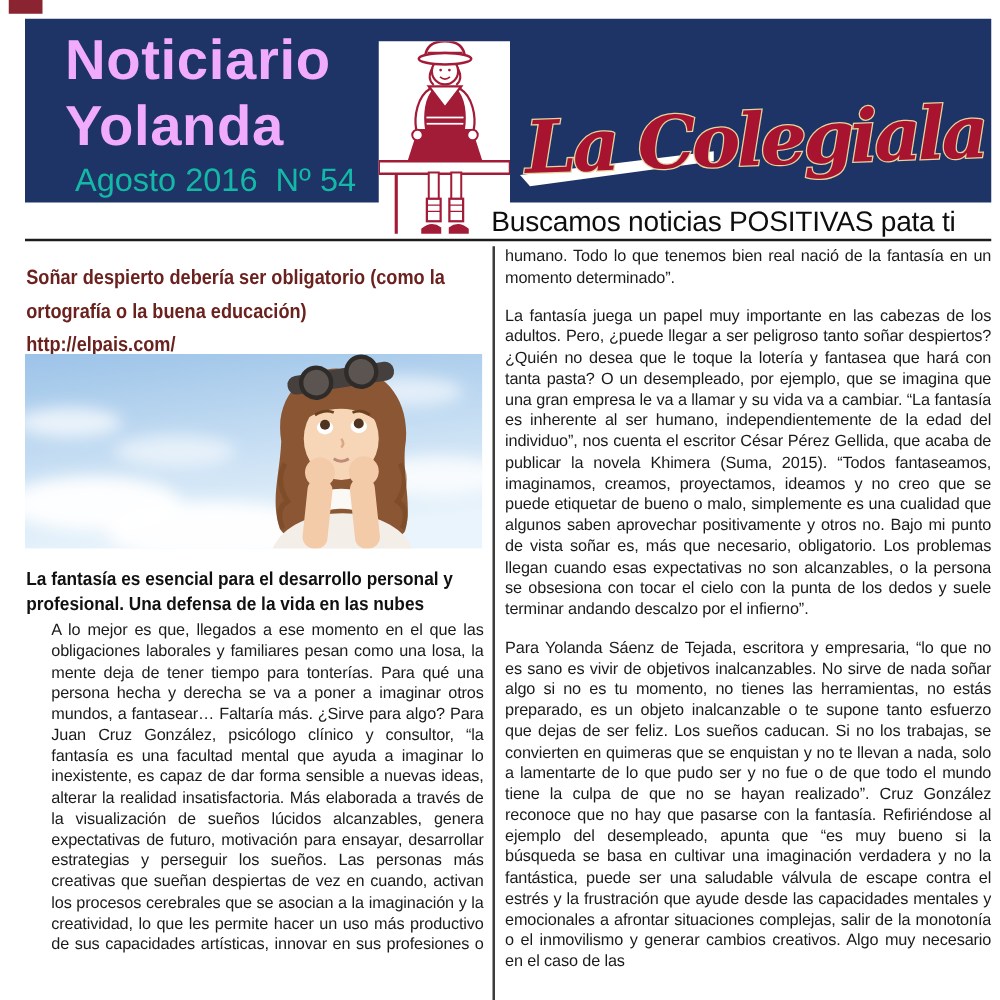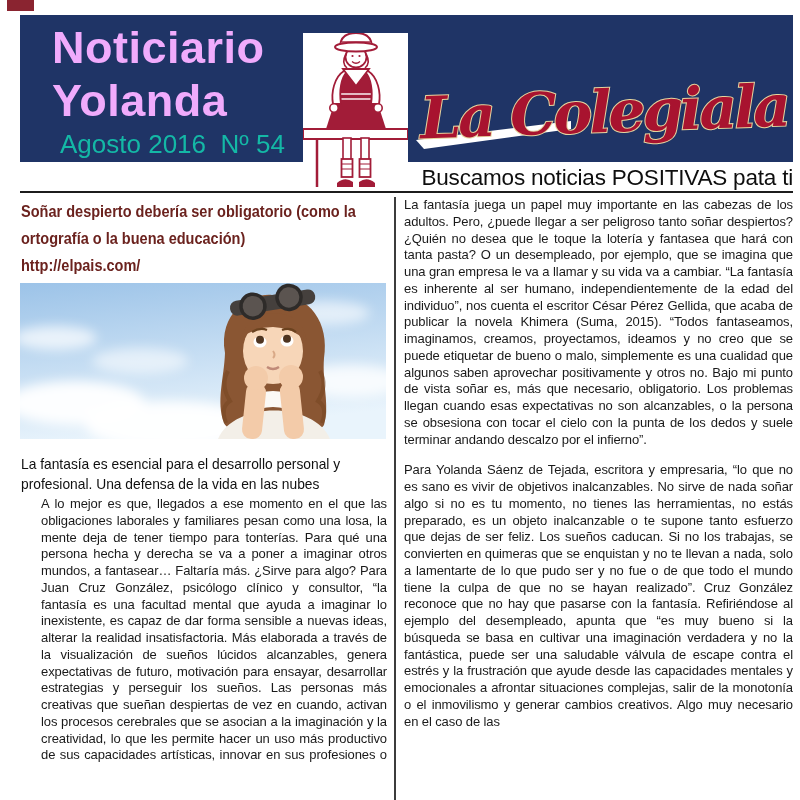--- a/index.html
+++ b/index.html
@@ -11,32 +11,32 @@
   .masthead{position:absolute;left:20px;top:15px;width:773px;height:147px;background:#1f3466;}
   .mast-title{position:absolute;left:32px;top:6px;color:#f0abfc;font-size:45px;font-weight:600;
               line-height:53px;letter-spacing:0.5px;}
   .mast-issue{position:absolute;left:40px;top:114px;color:#14b8a6;font-size:26px;line-height:30px;}
 
   .mascot-panel{position:absolute;left:303px;top:33px;width:105px;height:159px;background:#ffffff;}
 
   .logo-box{position:absolute;left:416px;top:66px;width:377px;height:94px;}
 
   .tagline{position:absolute;left:393px;top:163px;width:400px;height:29px;line-height:29px;
-           font-size:22.5px;color:#0e0e0e;text-align:right;letter-spacing:-0.2px;white-space:nowrap;}
+           font-size:22.5px;color:#0e0e0e;text-align:left;letter-spacing:-0.2px;white-space:nowrap;}
 
   .top-rule{position:absolute;left:20px;top:191px;width:773px;height:2px;background:#1c1c1c;}
   .col-divider{position:absolute;left:394px;top:197px;width:2px;height:603px;background:#3c3c3c;}
 
-  .headline{position:absolute;left:21px;top:198px;width:367px;color:#6b221e;font-weight:bold;}
+  .headline{position:absolute;left:21px;top:209px;width:367px;color:#6b221e;font-weight:bold;}
   .headline .hl-line{font-size:16.5px;line-height:27px;white-space:nowrap;
                      transform:scaleX(0.88);transform-origin:left center;}
 
   .photo-frame{position:absolute;left:20px;top:283px;width:366px;height:156px;overflow:hidden;}
 
-  .subhead{position:absolute;left:21px;top:454px;width:367px;color:#101010;font-weight:normal;}
+  .subhead{position:absolute;left:21px;top:454px;width:367px;color:#101010;font-weight:bold;}
   .subhead .sh-line{font-size:15px;line-height:19.5px;white-space:nowrap;
                     transform:scaleX(0.92);transform-origin:left center;}
 
   .body-text{font-size:13px;line-height:16.75px;letter-spacing:-0.1px;text-align:justify;color:#1a1a1a;}
   .left-body{position:absolute;left:21px;top:496px;width:366px;height:304px;overflow:hidden;}
   .left-body p{margin:0 0 14px 0;}
   .left-body p.clamped{max-height:268px;overflow:hidden;margin-left:20px;}
   .right-body{position:absolute;left:404px;top:197px;width:389px;height:603px;overflow:hidden;}
   .right-body p{margin:0 0 14px 0;}
 </style>
@@ -174,17 +174,18 @@
       <div class="sh-line">La fantasía es esencial para el desarrollo personal y</div>
       <div class="sh-line">profesional. Una defensa de la vida en las nubes</div>
     </div>
 
     <div class="left-body body-text">
       <p class="clamped">A lo mejor es que, llegados a ese momento en el que las obligaciones laborales y familiares pesan como una losa, la mente deja de tener tiempo para tonterías. Para qué una persona hecha y derecha se va a poner a imaginar otros mundos, a fantasear… Faltaría más. ¿Sirve para algo? Para Juan Cruz González, psicólogo clínico y consultor, “la fantasía es una facultad mental que ayuda a imaginar lo inexistente, es capaz de dar forma sensible a nuevas ideas, alterar la realidad insatisfactoria. Más elaborada a través de la visualización de sueños lúcidos alcanzables, genera expectativas de futuro, motivación para ensayar, desarrollar estrategias y perseguir los sueños. Las personas más creativas que sueñan despiertas de vez en cuando, activan los procesos cerebrales que se asocian a la imaginación y la creatividad, lo que les permite hacer un uso más productivo de sus capacidades artísticas, innovar en sus profesiones o afrontar las situaciones de maneras distintas”.</p>
     </div>
   </section>
 
   <section class="right-body body-text">
+    <p>humano. Todo lo que tenemos bien real nació de la fantasía en un momento determinado”.</p>
     <p>La fantasía juega un papel muy importante en las cabezas de los adultos. Pero, ¿puede llegar a ser peligroso tanto soñar despiertos? ¿Quién no desea que le toque la lotería y fantasea que hará con tanta pasta? O un desempleado, por ejemplo, que se imagina que una gran empresa le va a llamar y su vida va a cambiar. “La fantasía es inherente al ser humano, independientemente de la edad del individuo”, nos cuenta el escritor César Pérez Gellida, que acaba de publicar la novela Khimera (Suma, 2015). “Todos fantaseamos, imaginamos, creamos, proyectamos, ideamos y no creo que se puede etiquetar de bueno o malo, simplemente es una cualidad que algunos saben aprovechar positivamente y otros no. Bajo mi punto de vista soñar es, más que necesario, obligatorio. Los problemas llegan cuando esas expectativas no son alcanzables, o la persona se obsesiona con tocar el cielo con la punta de los dedos y suele terminar andando descalzo por el infierno”.</p>
     <p>Para Yolanda Sáenz de Tejada, escritora y empresaria, “lo que no es sano es vivir de objetivos inalcanzables. No sirve de nada soñar algo si no es tu momento, no tienes las herramientas, no estás preparado, es un objeto inalcanzable o te supone tanto esfuerzo que dejas de ser feliz. Los sueños caducan. Si no los trabajas, se convierten en quimeras que se enquistan y no te llevan a nada, solo a lamentarte de lo que pudo ser y no fue o de que todo el mundo tiene la culpa de que no se hayan realizado”. Cruz González reconoce que no hay que pasarse con la fantasía. Refiriéndose al ejemplo del desempleado, apunta que “es muy bueno si la búsqueda se basa en cultivar una imaginación verdadera y no la fantástica, puede ser una saludable válvula de escape contra el estrés y la frustración que ayude desde las capacidades mentales y emocionales a afrontar situaciones complejas, salir de la monotonía o el inmovilismo y generar cambios creativos. Algo muy necesario en el caso de las</p>
   </section>
 
 </div>
 
 </body></html>

